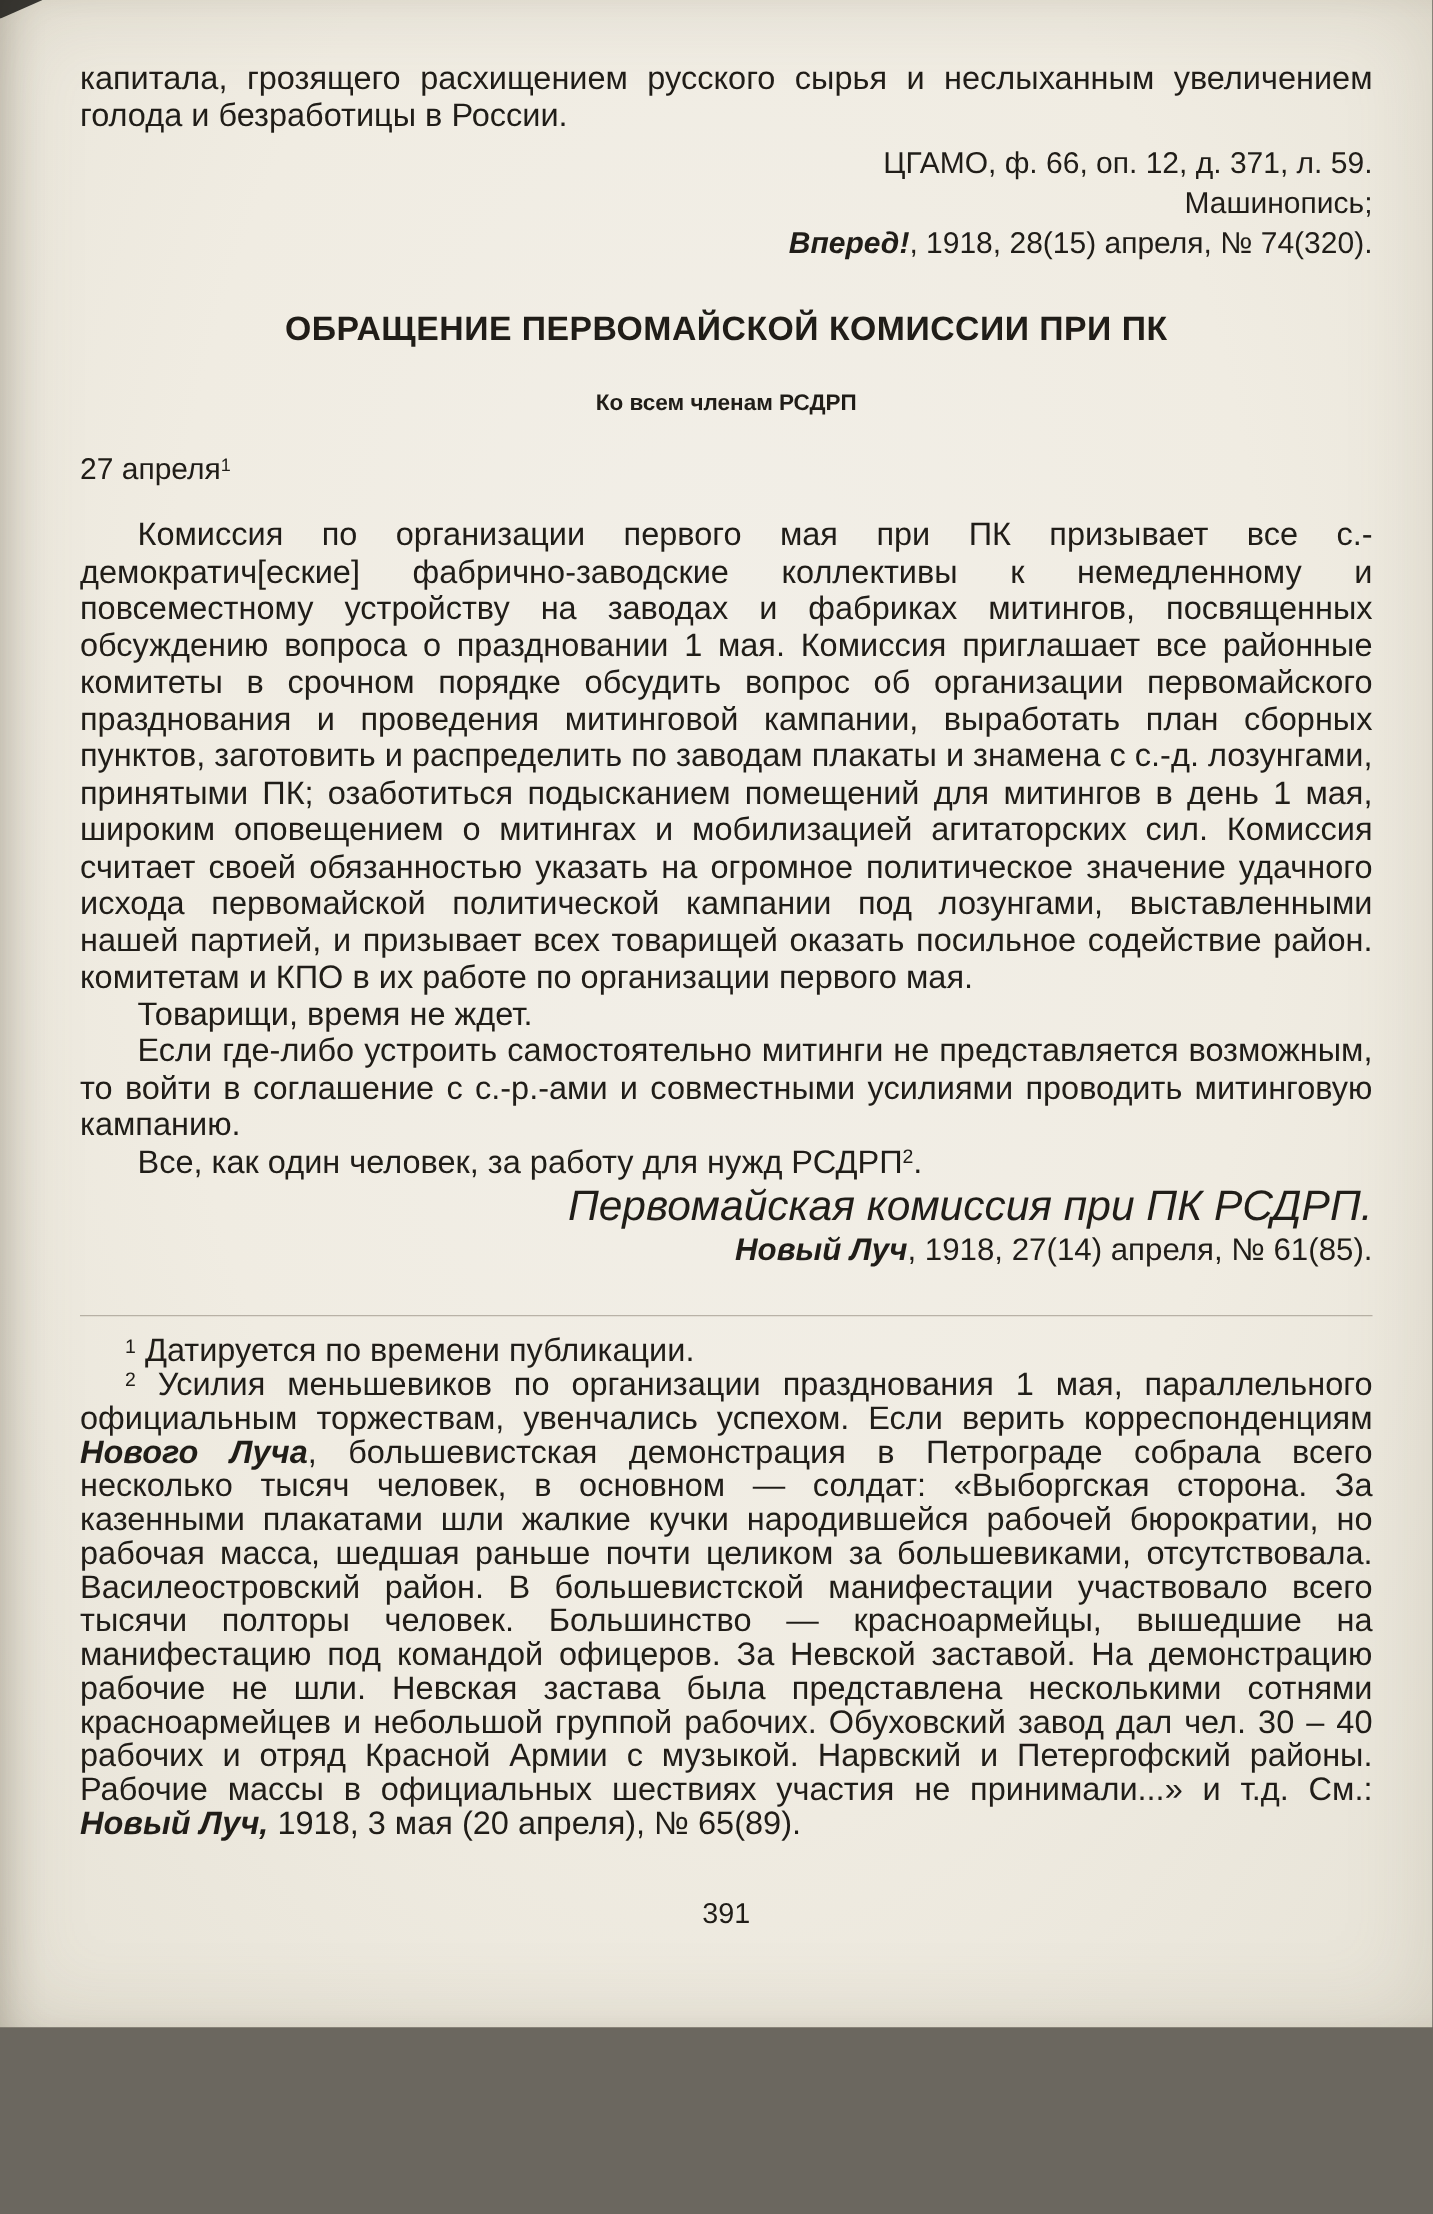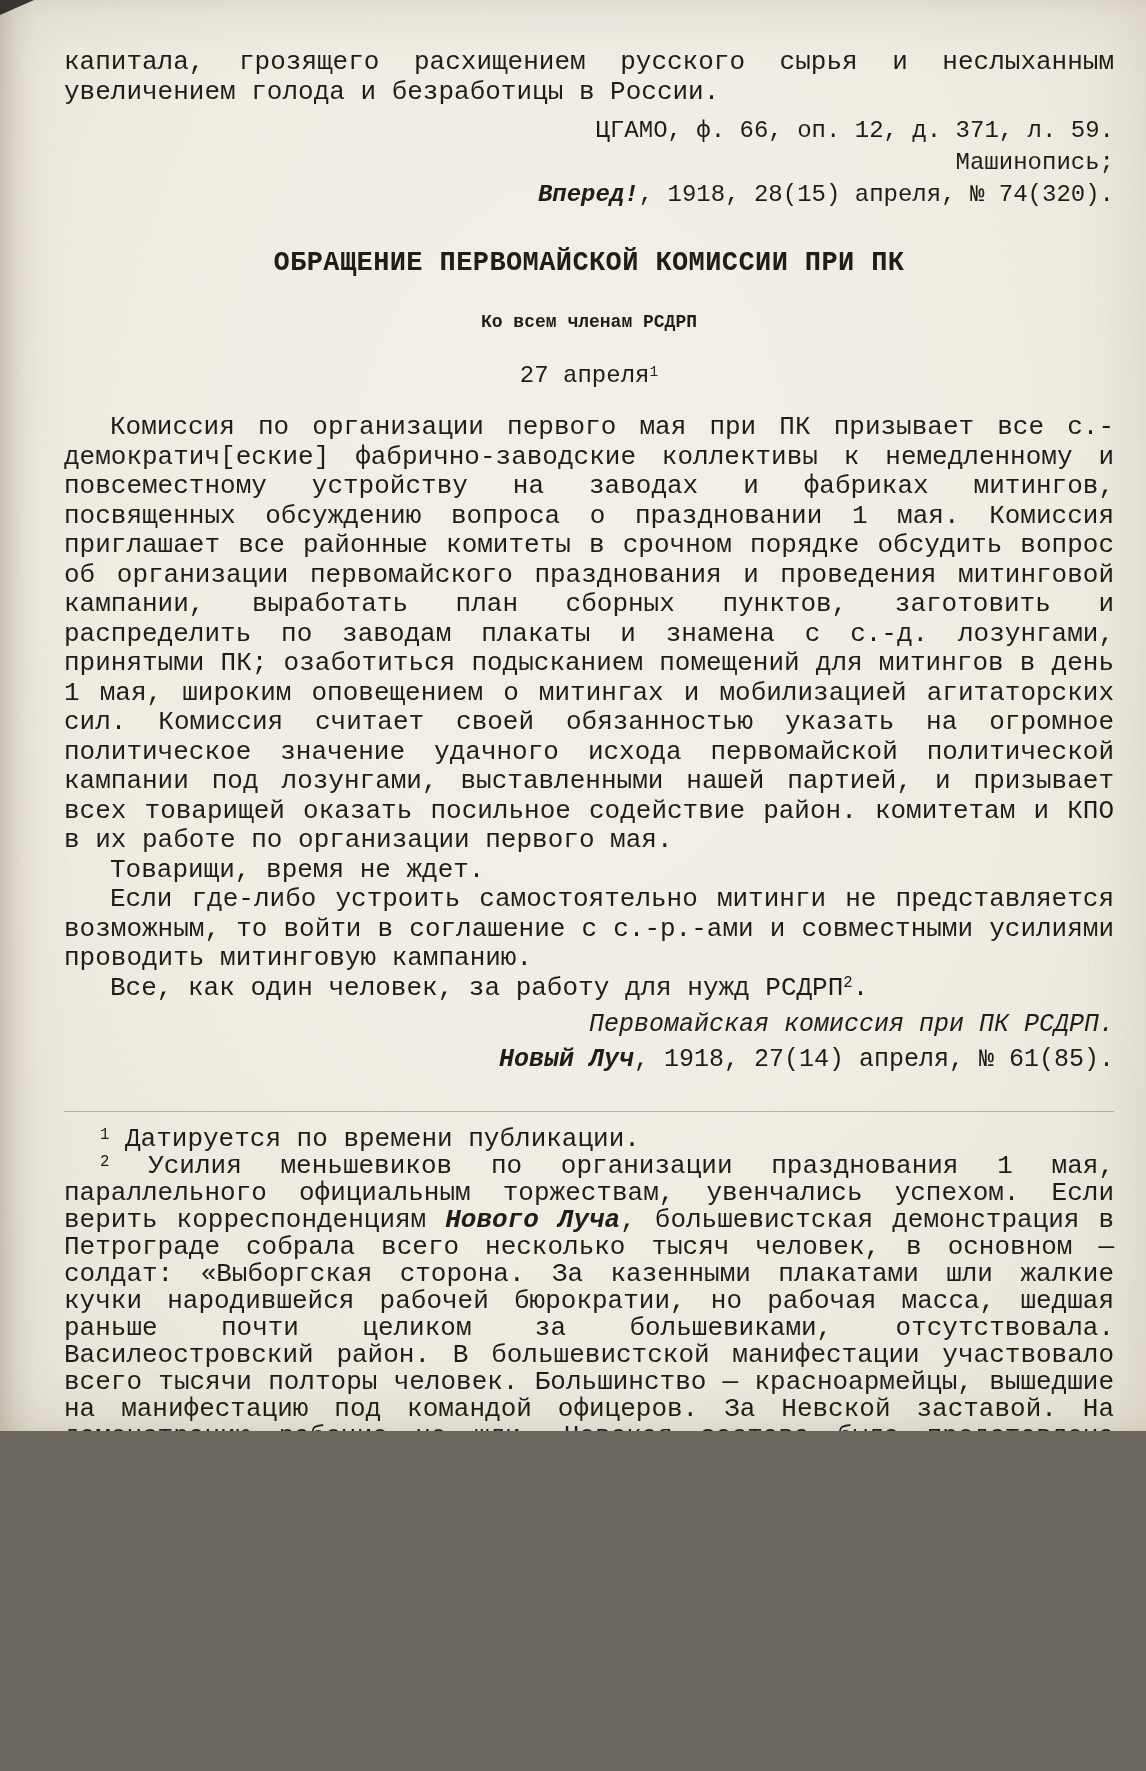--- a/index.html
+++ b/index.html
@@ -4,28 +4,28 @@
 <style>
   :root{
     --paper:#f0ece2;
     --ink:#201d18;
     --rule:#8a8274;
   }
   html,body{margin:0;padding:0;}
   body{background:#6b675f;}
   .page{
     position:relative;
-    width:1146px;height:1431px;
+    width:1146px;height:1622px;
     margin:0 auto;
     box-sizing:border-box;
-    padding:48px 32px 0 64px;
+    padding:48px 48px 0 64px;
     background:radial-gradient(ellipse at 50% 38%, #f2efe8 0%, var(--paper) 55%, #e7e3d7 100%);
     box-shadow:inset 0 0 70px rgba(115,105,80,.18), inset 22px 0 34px -22px rgba(55,48,30,.30);
     color:var(--ink);
-    font-family:Liberation Mono, monospace;
+    font-family:Liberation Sans, sans-serif;
     overflow:hidden;
   }
   .corner-mark{
     position:absolute;top:0;left:0;width:34px;height:15px;
     background:#1b1a16;opacity:.85;
     clip-path:polygon(0 0,100% 0,0 100%);
   }
   p{margin:0;}
   .body-text{
     font-size:26px;line-height:29.5px;
@@ -46,35 +46,35 @@
     font-weight:bold;letter-spacing:.4px;
   }
   .subtitle{
     margin:26px 0 0 0;
     text-align:center;
     font-size:18px;line-height:30px;
     font-weight:bold;
   }
   .date-line{
     margin-top:24px;
-    text-align:center;
+    text-align:left;
     font-size:24px;line-height:30px;
   }
   .doc-body{margin-top:22px;}
   sup{
     font-size:.6em;
     vertical-align:baseline;
     position:relative;top:-.45em;
     line-height:0;
   }
   .signature-line{
     margin-top:6px;
     text-align:right;
     font-style:italic;
-    font-size:25px;line-height:31px;
+    font-size:34px;line-height:31px;
   }
   .source-line{
     margin-top:4px;
     text-align:right;
     font-size:25px;line-height:31px;
   }
   .footnote-rule{
     margin:36px 0 0 0;
     border:none;
     border-top:1px solid var(--rule);

